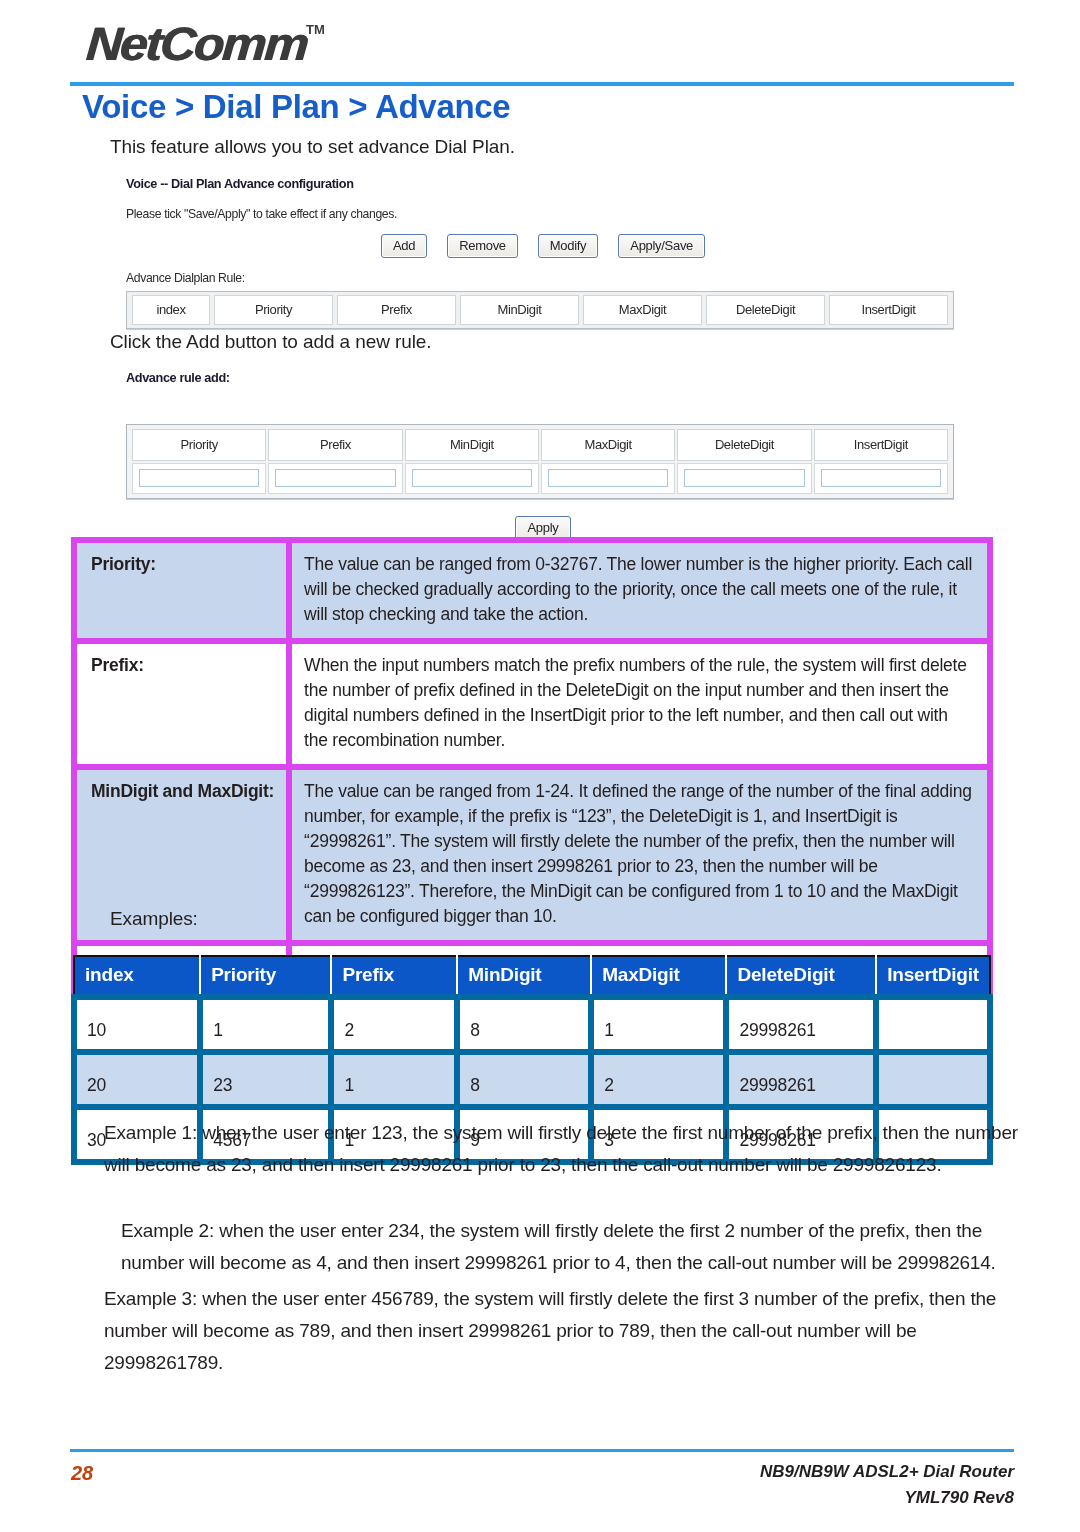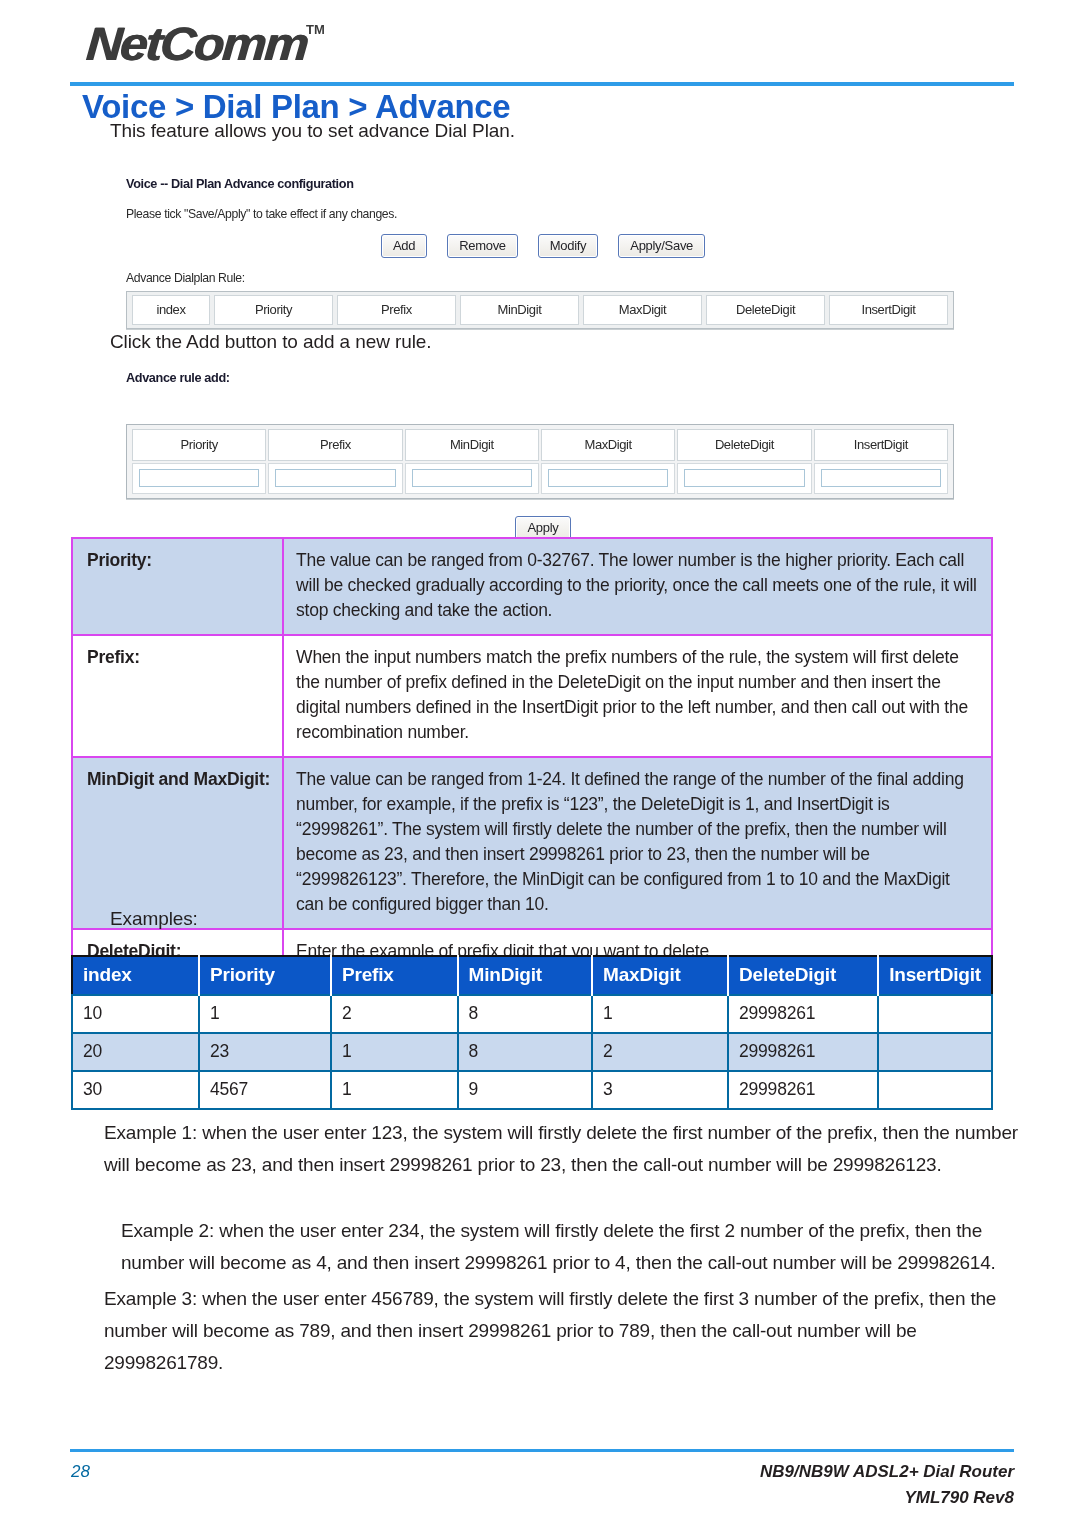--- a/index.html
+++ b/index.html
@@ -202,21 +202,21 @@
   .desc-table {
     position: absolute;
     left: 71px;
     top: 537px;
     width: 922px;
     border: 2px solid #111111;
     border-collapse: collapse;
     box-sizing: border-box;
   }
   .desc-table td {
-    border: 2px solid #d946ef;
+    border: 6px solid #d946ef;
     vertical-align: top;
     padding: 9px 12px 11px 12px;
     font-size: 17.5px;
     line-height: 25px;
     letter-spacing: -0.25px;
     color: #231f20;
   }
   .desc-table td.lbl {
     width: 138px;
     font-weight: bold;
@@ -245,22 +245,22 @@
     padding: 7px 10px 8px 10px;
     letter-spacing: -0.2px;
     border-right: 2px solid #ffffff;
     border-bottom: 1px solid #111111;
     white-space: nowrap;
   }
   .ex-table th:last-child { border-right: none; }
   .ex-table td {
     font-size: 17.5px;
     color: #231f20;
-    padding: 7px 10px 8px 10px;
-    border: 2px solid #0369a1;
+    padding: 20px 10px 8px 10px;
+    border: 6px solid #0369a1;
     letter-spacing: -0.2px;
   }
   .ex-table tr.alt td { background: #c9d9ee; }
   .ex-table tr.plain td { background: #ffffff; }
 
   .ex-col-index { width: 130px; }
   .ex-col-priority { width: 130px; }
   .ex-col-prefix { width: 128px; }
   .ex-col-mindigit { width: 130px; }
   .ex-col-maxdigit { width: 130px; }
@@ -283,24 +283,24 @@
     left: 70px;
     top: 1449px;
     width: 944px;
     height: 3px;
     background: #2e9ce8;
   }
   .foot-page {
     position: absolute;
     left: 71px;
     top: 1462px;
-    font-size: 17px;
+    font-size: 20px;
     font-style: italic;
-    color: #0369a1;
-    font-weight: normal;
+    color: #c2410c;
+    font-weight: bold;
   }
   .foot-right {
     position: absolute;
     right: 66px;
     top: 1459px;
     text-align: right;
     font-size: 17px;
     font-style: italic;
     font-weight: bold;
     color: #231f20;
@@ -314,21 +314,21 @@
 
   <div class="logo-wrap">
     <span class="logo-text">NetComm</span>
     <span class="logo-tm">TM</span>
   </div>
 
   <div class="top-rule"></div>
 
   <div class="page-title">Voice &gt; Dial Plan &gt; Advance</div>
 
-  <div class="body-line" style="left:110px; top:120px;text-align:right;">This feature allows you to set advance Dial Plan.</div>
+  <div class="body-line" style="left:110px; top:136px;text-align:right;">This feature allows you to set advance Dial Plan.</div>
 
   <div class="ss" style="left:126px; top:176px; width:834px;">
     <div class="ss-title">Voice -- Dial Plan Advance configuration</div>
     <div class="ss-note" style="margin-top:15px;">Please tick "Save/Apply" to take effect if any changes.</div>
 
     <div class="btn-row" style="margin-top:13px;">
       <button class="ui-btn">Add</button>
       <button class="ui-btn">Remove</button>
       <button class="ui-btn">Modify</button>
       <button class="ui-btn">Apply/Save</button>

